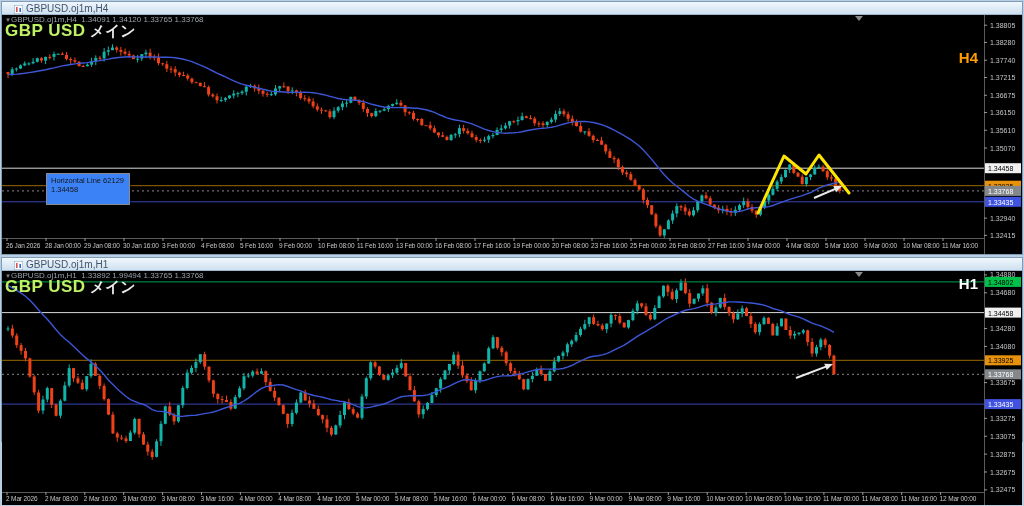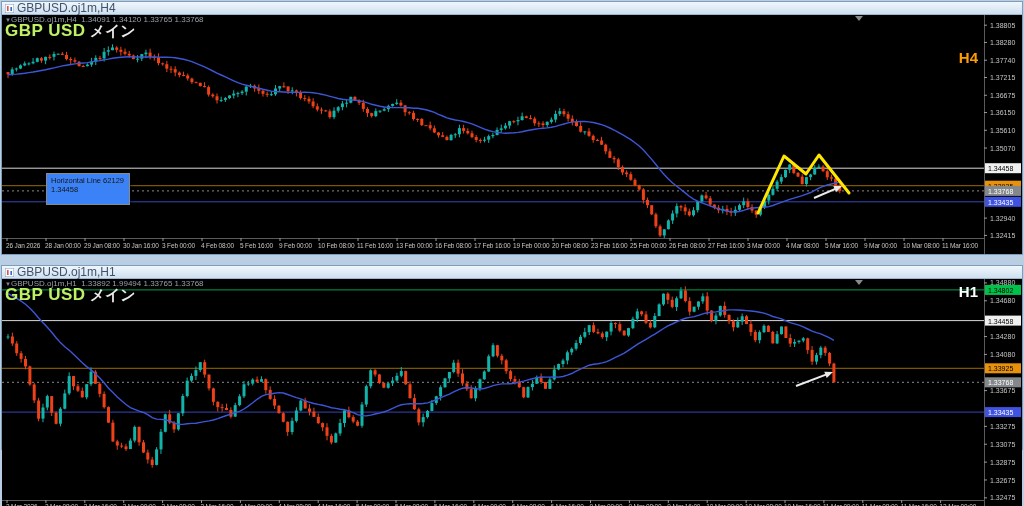--- a/index.html
+++ b/index.html
@@ -1,19 +1,19 @@
 <!DOCTYPE html>
 <html><head>
 <meta charset="utf-8">
 <style>
   *{margin:0;padding:0;box-sizing:border-box}
   html,body{width:1024px;height:506px}
   body{background:#b9cee2;font-family:"Liberation Sans",sans-serif;position:relative;overflow:hidden}
   .window{position:absolute;left:1px;width:1022px;background:#000;border:1px solid #7f9db9}
-  .titlebar{height:13px;background:linear-gradient(#f0f7fd,#cfe0ef);display:flex;align-items:center;gap:3px;padding:0 3px;border-bottom:1px solid #9cb6cf;font-size:12px;color:#41536b}
+  .titlebar{height:13px;background:linear-gradient(#f0f7fd,#cfe0ef);display:flex;align-items:flex-end;gap:3px;padding:0 12px;border-bottom:1px solid #9cb6cf;font-size:10px;color:#41536b}
   .wicon{display:flex;align-items:center}
   .client{position:relative;background:#000}
   svg{display:block}
   .infoline{position:absolute;left:3px;top:0;font-size:8px;color:#97a1aa;display:flex;align-items:baseline;white-space:pre}
   .infoline .tri{font-size:6px;color:#7b8691}
   .watermark{position:absolute;left:3px;top:6px;font-weight:bold;white-space:nowrap}
   .watermark .sym{font-size:17px;color:#bef264;letter-spacing:.5px}
   .watermark .suf{font-size:15px;color:#ececec;margin-left:4px}
   .tfbadge{position:absolute;right:44px;top:4px;font-size:15px;font-weight:bold}
   .tooltip{position:absolute;left:44px;top:158px;background:#3b82f6;border:1px solid #8a8a8a;font-size:7.5px;color:#151515;padding:2px 5px 10px 4px;line-height:9px;box-shadow:1px 1px 2px rgba(0,0,0,.55);white-space:nowrap}
@@ -546,21 +546,21 @@
     <div class="infoline"><span class="tri">▼</span><span>GBPUSD.oj1m,H4  1.34091 1.34120 1.33765 1.33768</span></div>
     <div class="watermark"><span class="sym">GBP USD</span><span class="suf">メイン</span></div>
     <div class="tfbadge" style="color: rgb(255, 156, 0); margin-top: 30px;">H4</div>
     <div class="tooltip">
       <div>Horizontal Line 62129</div>
       <div>1.34458</div>
     </div>
   </div>
 </div>
 
-<div class="window" id="win1" style="top:265px;height:185px">
+<div class="window" id="win1" style="top:257px;height:185px">
   <div class="titlebar">
     <span class="wicon">
       <svg width="9" height="9">
           <rect x="0" y="0" width="9" height="9" fill="#fdfdfd" stroke="#7f9db9" stroke-width="1"></rect>
           <rect x="2" y="2" width="1.6" height="5" fill="#d9534f"></rect>
           <rect x="5.4" y="3" width="1.6" height="4" fill="#2f6bd8"></rect>
         </svg>
     </span>
     <span class="wtitle">GBPUSD.oj1m,H1</span>
   </div>

